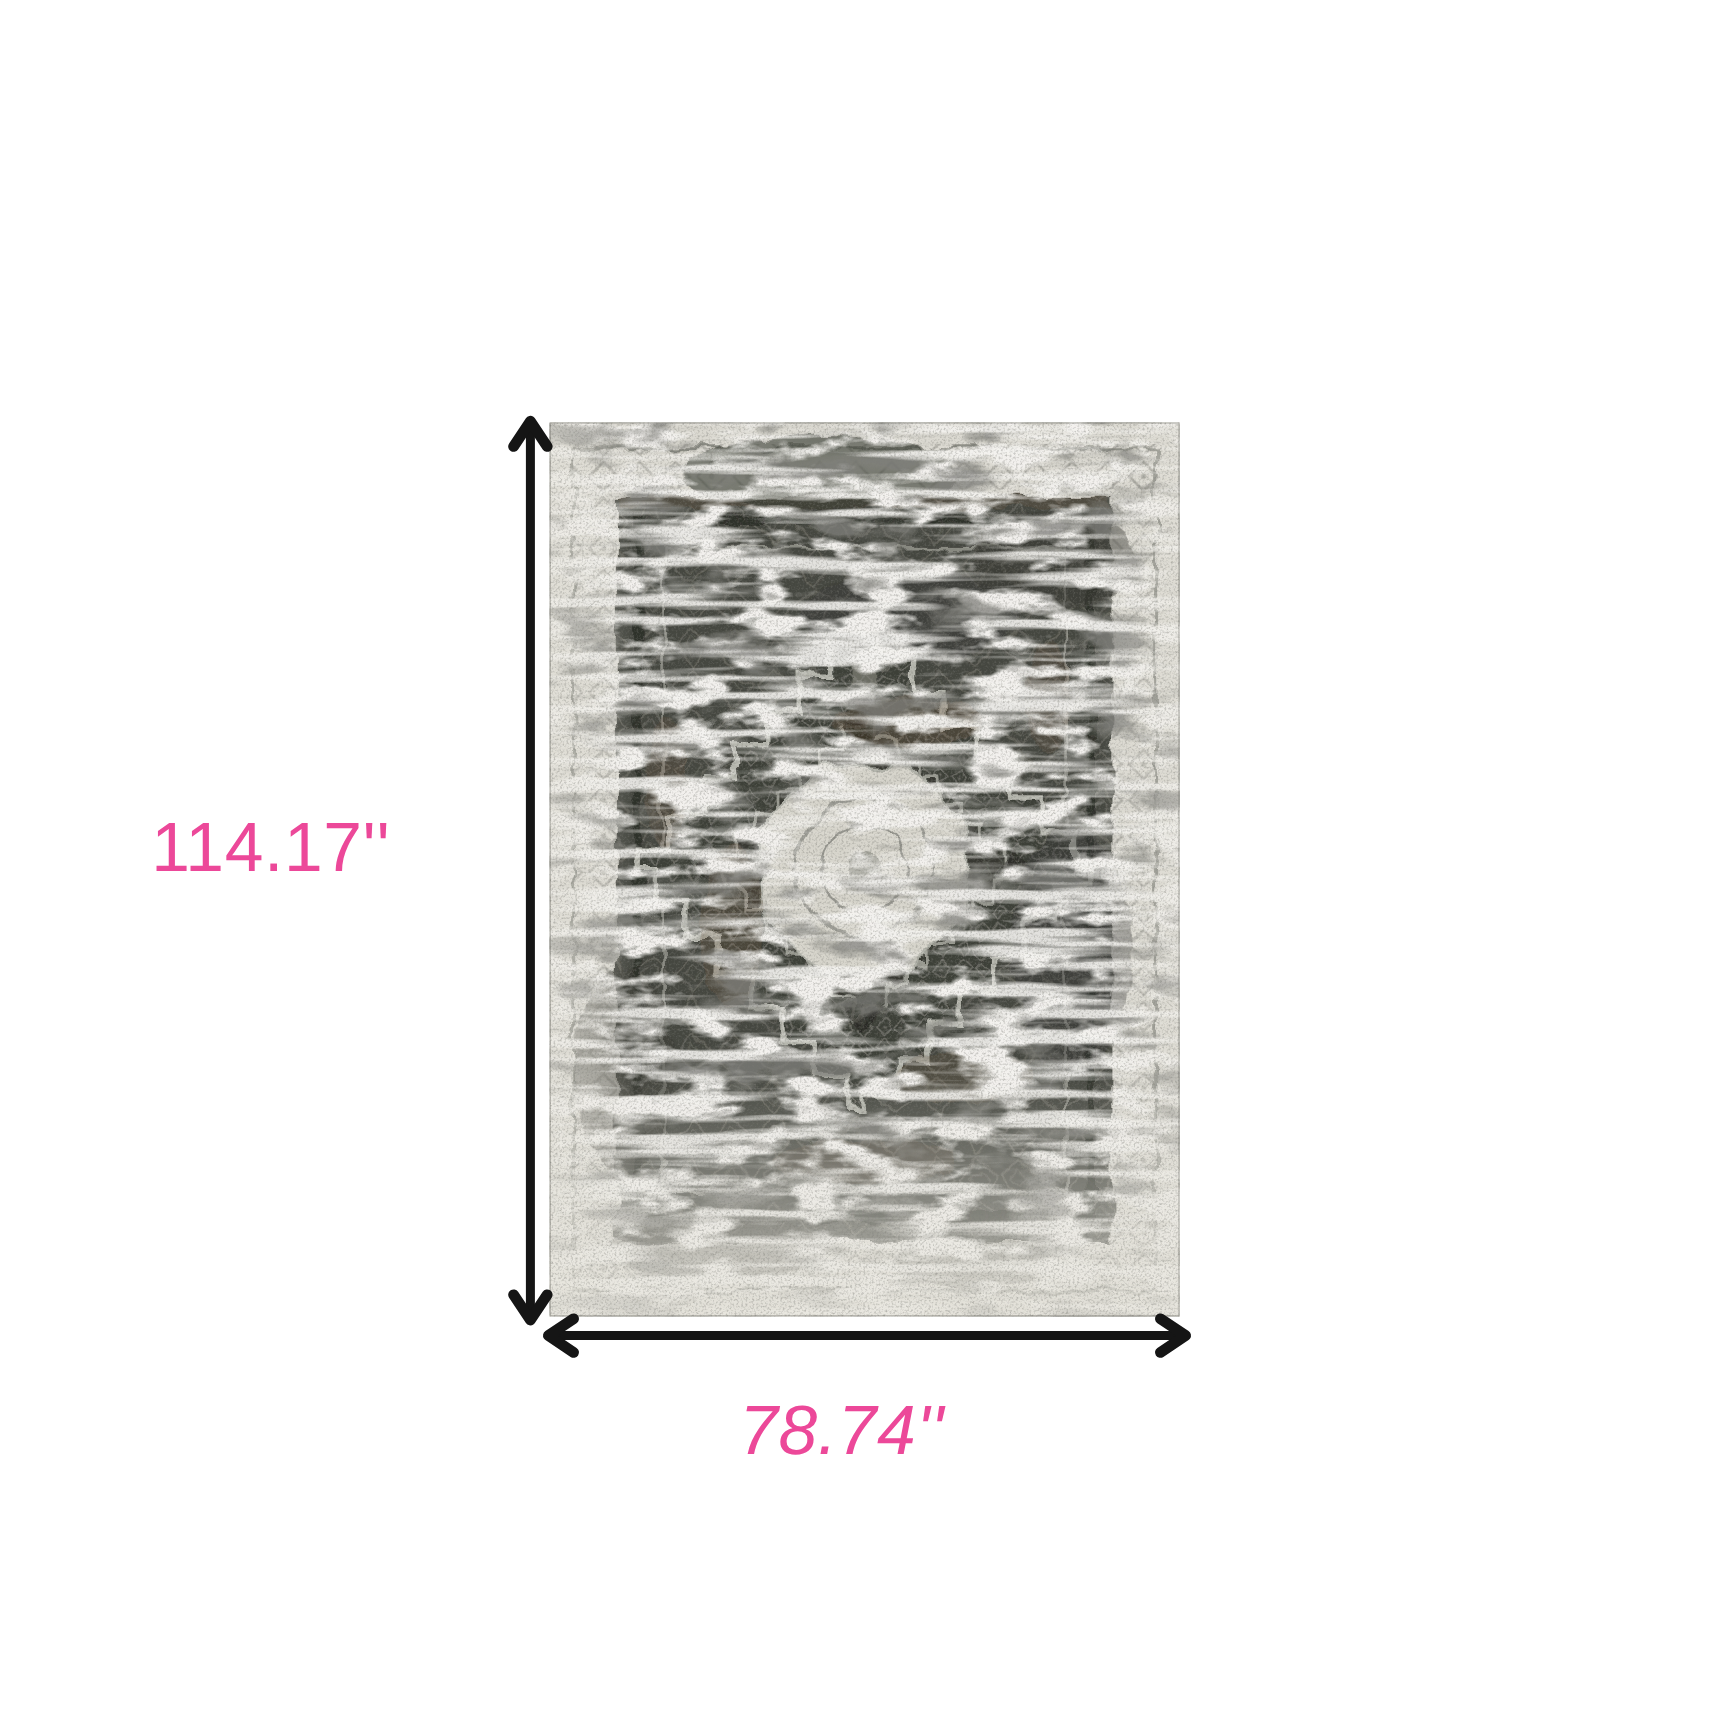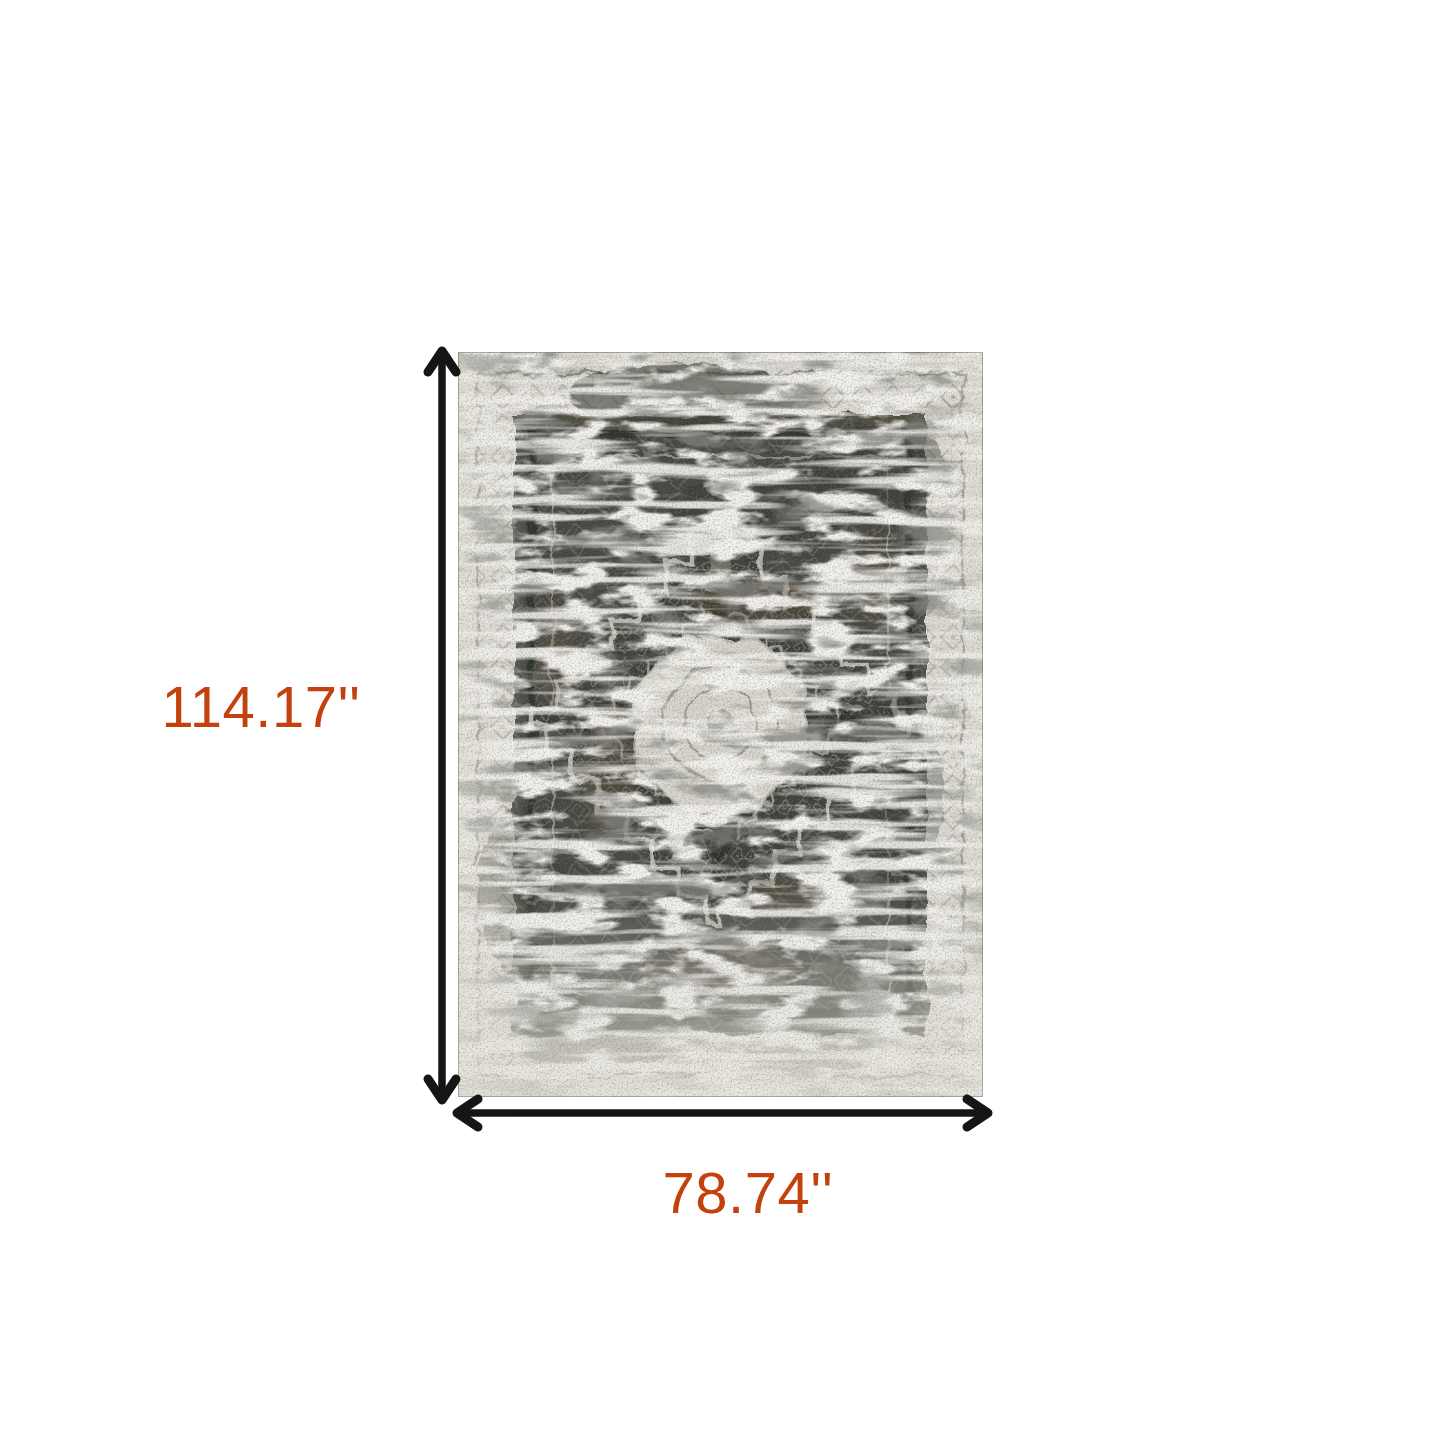--- a/index.html
+++ b/index.html
@@ -1,24 +1,24 @@
 <!DOCTYPE html>
 <html><head>
 <meta charset="utf-8">
 <style>
   html,body{margin:0;padding:0;background:#ffffff;}
   .stage{position:relative;width:1445px;height:1445px;background:#ffffff;overflow:hidden;
          font-family:"Liberation Sans",sans-serif;}
   .rug-wrap{position:absolute;left:458px;top:352px;width:525px;height:745px;}
   .rug-wrap svg{display:block;width:100%;height:100%;}
   .arrows{position:absolute;left:0;top:0;width:1445px;height:1445px;pointer-events:none;}
-  .dim-label{position:absolute;font-size:58px;line-height:1.2;color:#c2410c;
-             text-align:center;white-space:nowrap;letter-spacing:0.5px;}
+  .dim-label{position:absolute;font-size:58px;line-height:1.2;color:#ec4899;
+             white-space:nowrap;letter-spacing:0.5px;}
   .h-label{left:126px;top:672px;width:270px;}
-  .w-label{left:616px;top:1158px;width:264px;}
+  .w-label{left:616px;top:1158px;width:264px;font-style:italic;}
 </style>
 </head>
 <body>
 
 <div class="stage">
 
   <div class="rug-wrap">
     <svg viewBox="0 0 525 745" preserveAspectRatio="none">
       <defs>
         <filter id="rough" x="-8%" y="-8%" width="116%" height="116%">

